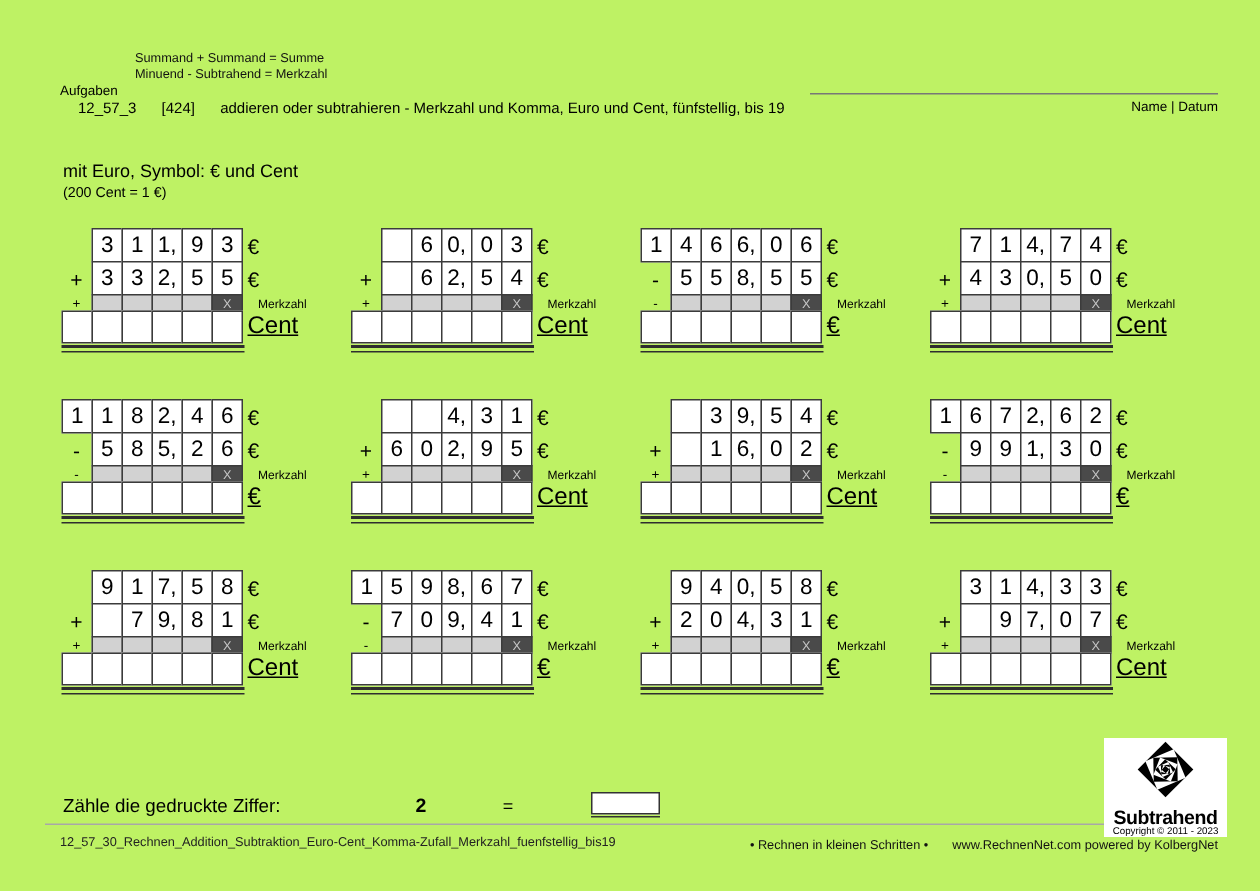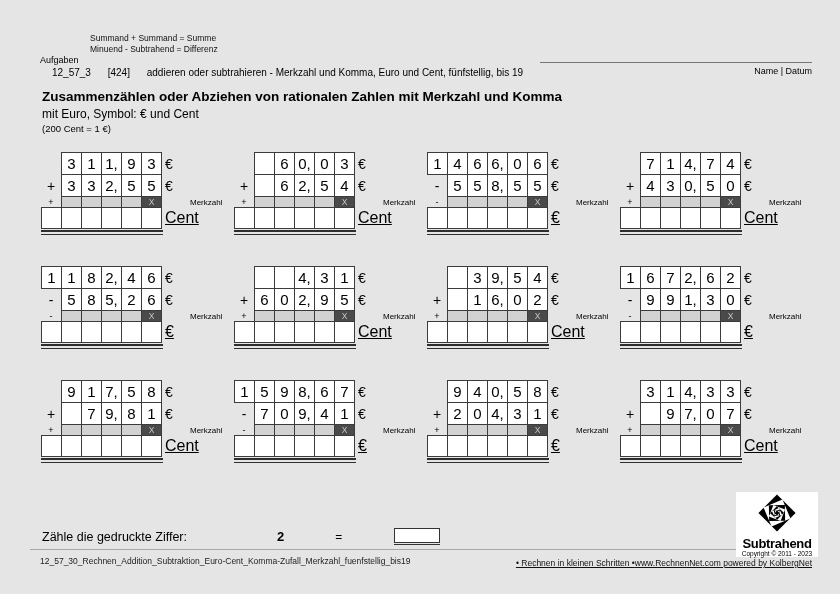--- a/index.html
+++ b/index.html
@@ -1,16 +1,16 @@
 <!DOCTYPE html>
 <html><head>
 <meta charset="utf-8">
 <style>
   html,body{margin:0;padding:0;background:#888;}
-  .page{position:relative;width:840px;height:594px;background:#e5e5e5;color:#000;
+  .page{position:relative;width:840px;height:594px;background:#bef264;color:#000;
         font-family:"Liberation Sans", sans-serif;overflow:hidden;margin:0 auto;}
 
   
   .formulas{position:absolute;left:90px;top:33px;font-size:8.5px;line-height:11px;color:#111;}
   .aufgaben{position:absolute;left:40px;top:55px;font-size:9px;}
   .taskline{position:absolute;left:52px;top:67px;font-size:10px;}
   .taskline span{margin-right:14px;}
   .taskline span:last-child{margin-right:0;}
   .name-line{position:absolute;left:540px;top:62px;width:272px;border-top:1px solid #777;}
   .name-label{position:absolute;right:28px;top:66px;font-size:9px;}
@@ -31,61 +31,60 @@
   .operand{height:23px;}
   .operand .cell{font-size:15px;}
   .op{font-size:14px;}
   .merk{height:12px;}
   .merk .gutter{font-size:9px;}
   .merk .cell{background:#d2d2d2;}
   .merk .cell.x{background:#4a4a4a;color:#c6c6c6;font-size:8.5px;}
   .result{height:22px;text-decoration:underline;}
   .side-label{display:flex;align-items:center;margin-left:3px;white-space:nowrap;}
   .euro-l{font-size:14px;}
-  .merk-label{font-size:8px;margin-left:28px;}
+  .merk-label{font-size:8px;margin-left:10px;}
   .result-label{font-size:16px;}
   .dline{width:122px;height:2px;border-top:2px solid #2e2e2e;border-bottom:1px solid #2e2e2e;margin-top:1px;}
 
   
   .count-task{position:absolute;left:42px;top:528px;display:flex;align-items:center;font-size:12.5px;gap:44px;}
   .count-digit{font-weight:bold;font-size:13px;margin-left:46px;}
   .count-eq{margin-left:7px;font-size:12px;}
   .count-box-wrap{display:inline-block;margin-left:8px;border-bottom:1px solid #333;padding-bottom:1px;}
   .count-box{display:block;width:46px;height:15px;border:1px solid #333;background:#fff;box-sizing:border-box;}
 
   
   .footer-line{position:absolute;left:30px;top:549px;width:782px;border-top:1px solid #a8a8a8;}
   .footer-left{position:absolute;left:40px;top:556px;font-size:8.5px;color:#222;}
-  .footer-right{position:absolute;right:28px;top:558px;display:flex;gap:0;font-size:8.5px;color:#111;text-decoration:underline;}
+  .footer-right{position:absolute;right:28px;top:558px;display:flex;gap:16px;font-size:8.5px;color:#111;}
   .logo{position:absolute;left:736px;top:492px;width:82px;text-align:center;background:#fff;}
   .logo-name{font-size:13px;font-weight:bold;letter-spacing:-0.3px;line-height:12px;}
   .logo-copy{font-size:6.5px;line-height:7px;}
 </style>
 </head>
 <body>
 
 <div class="page">
 
   <div class="formulas">
     <div>Summand + Summand = Summe</div>
-    <div>Minuend - Subtrahend = Differenz</div>
+    <div>Minuend - Subtrahend = Merkzahl</div>
   </div>
 
   <div class="aufgaben">Aufgaben</div>
 
   <div class="taskline">
     <span>12_57_3</span>
     <span>[424]</span>
     <span>addieren oder subtrahieren - Merkzahl und Komma, Euro und Cent, fünfstellig, bis 19</span>
   </div>
 
   <div class="name-line"></div>
   <div class="name-label">Name | Datum</div>
 
-  <div class="title">Zusammenzählen oder Abziehen von rationalen Zahlen mit Merkzahl und Komma</div>
   <div class="subtitle">mit Euro, Symbol: € und Cent</div>
   <div class="note">(200 Cent = 1 €)</div>
 
   <div id="problems">
       <div class="problem" style="left: 41px; top: 152px;">
         <div class="prow operand">
           <div class="gutter"></div>
           <div class="cell">3</div>
           <div class="cell">1</div>
           <div class="cell">1,</div>

